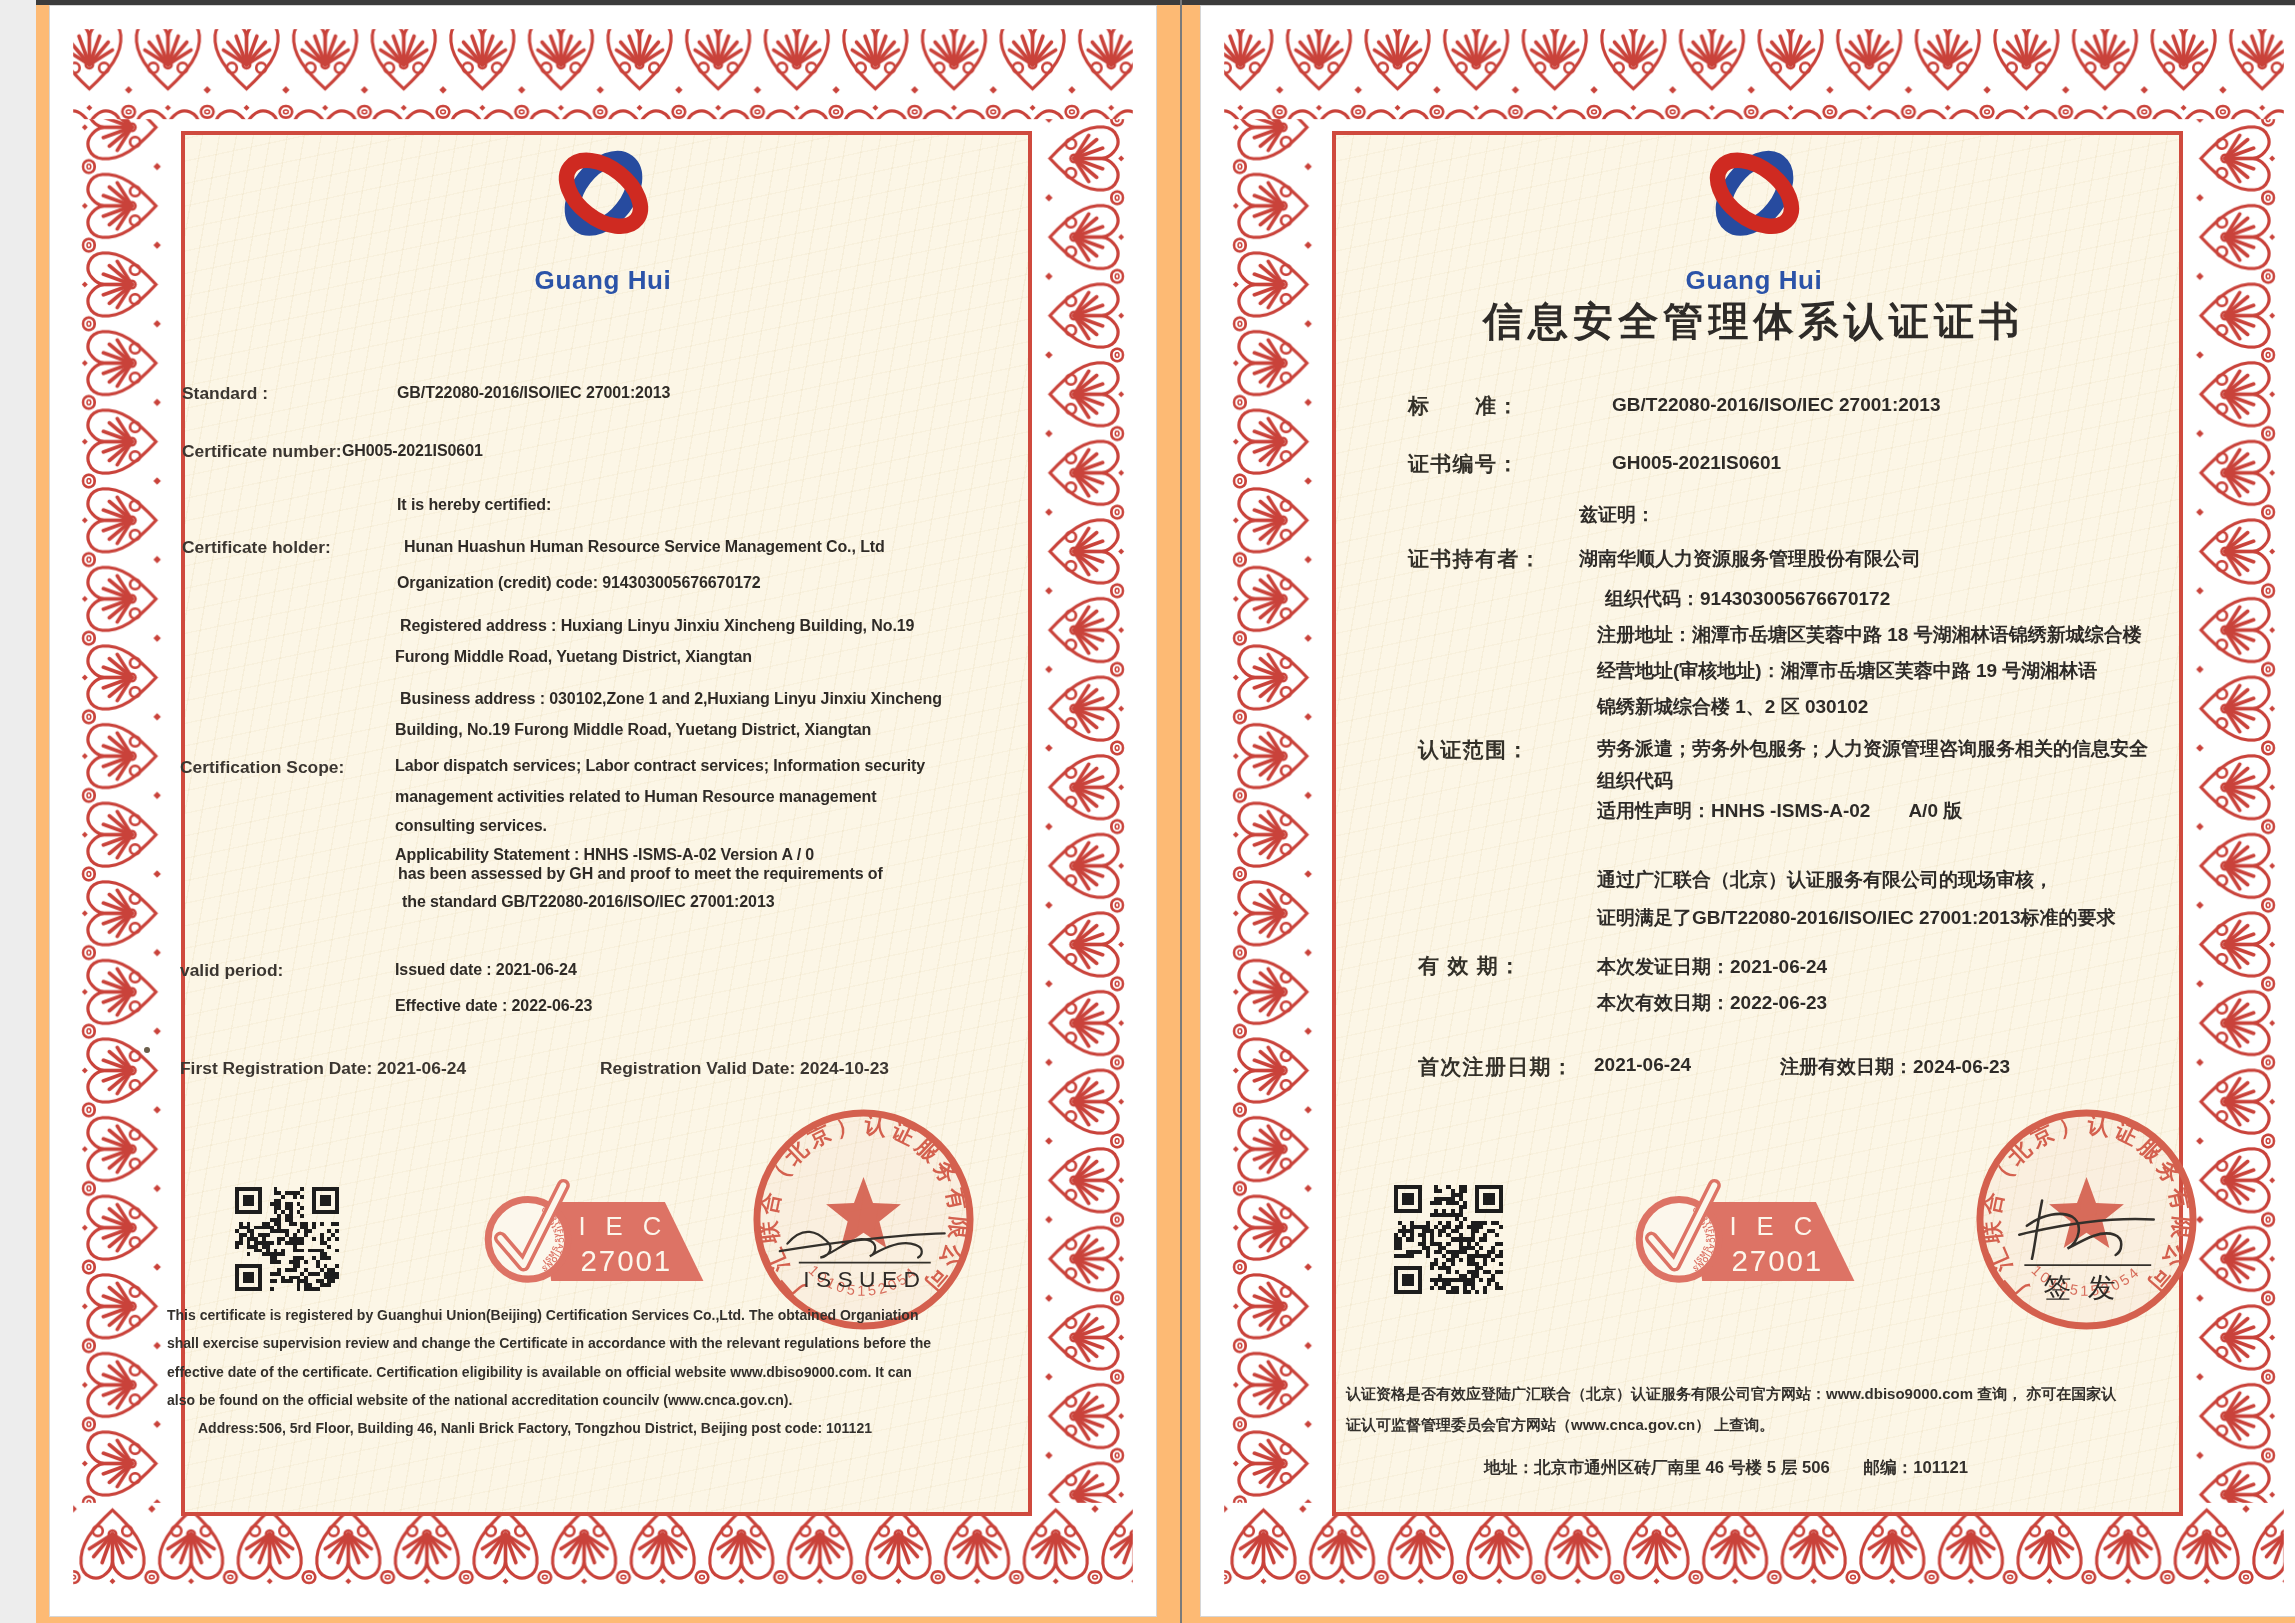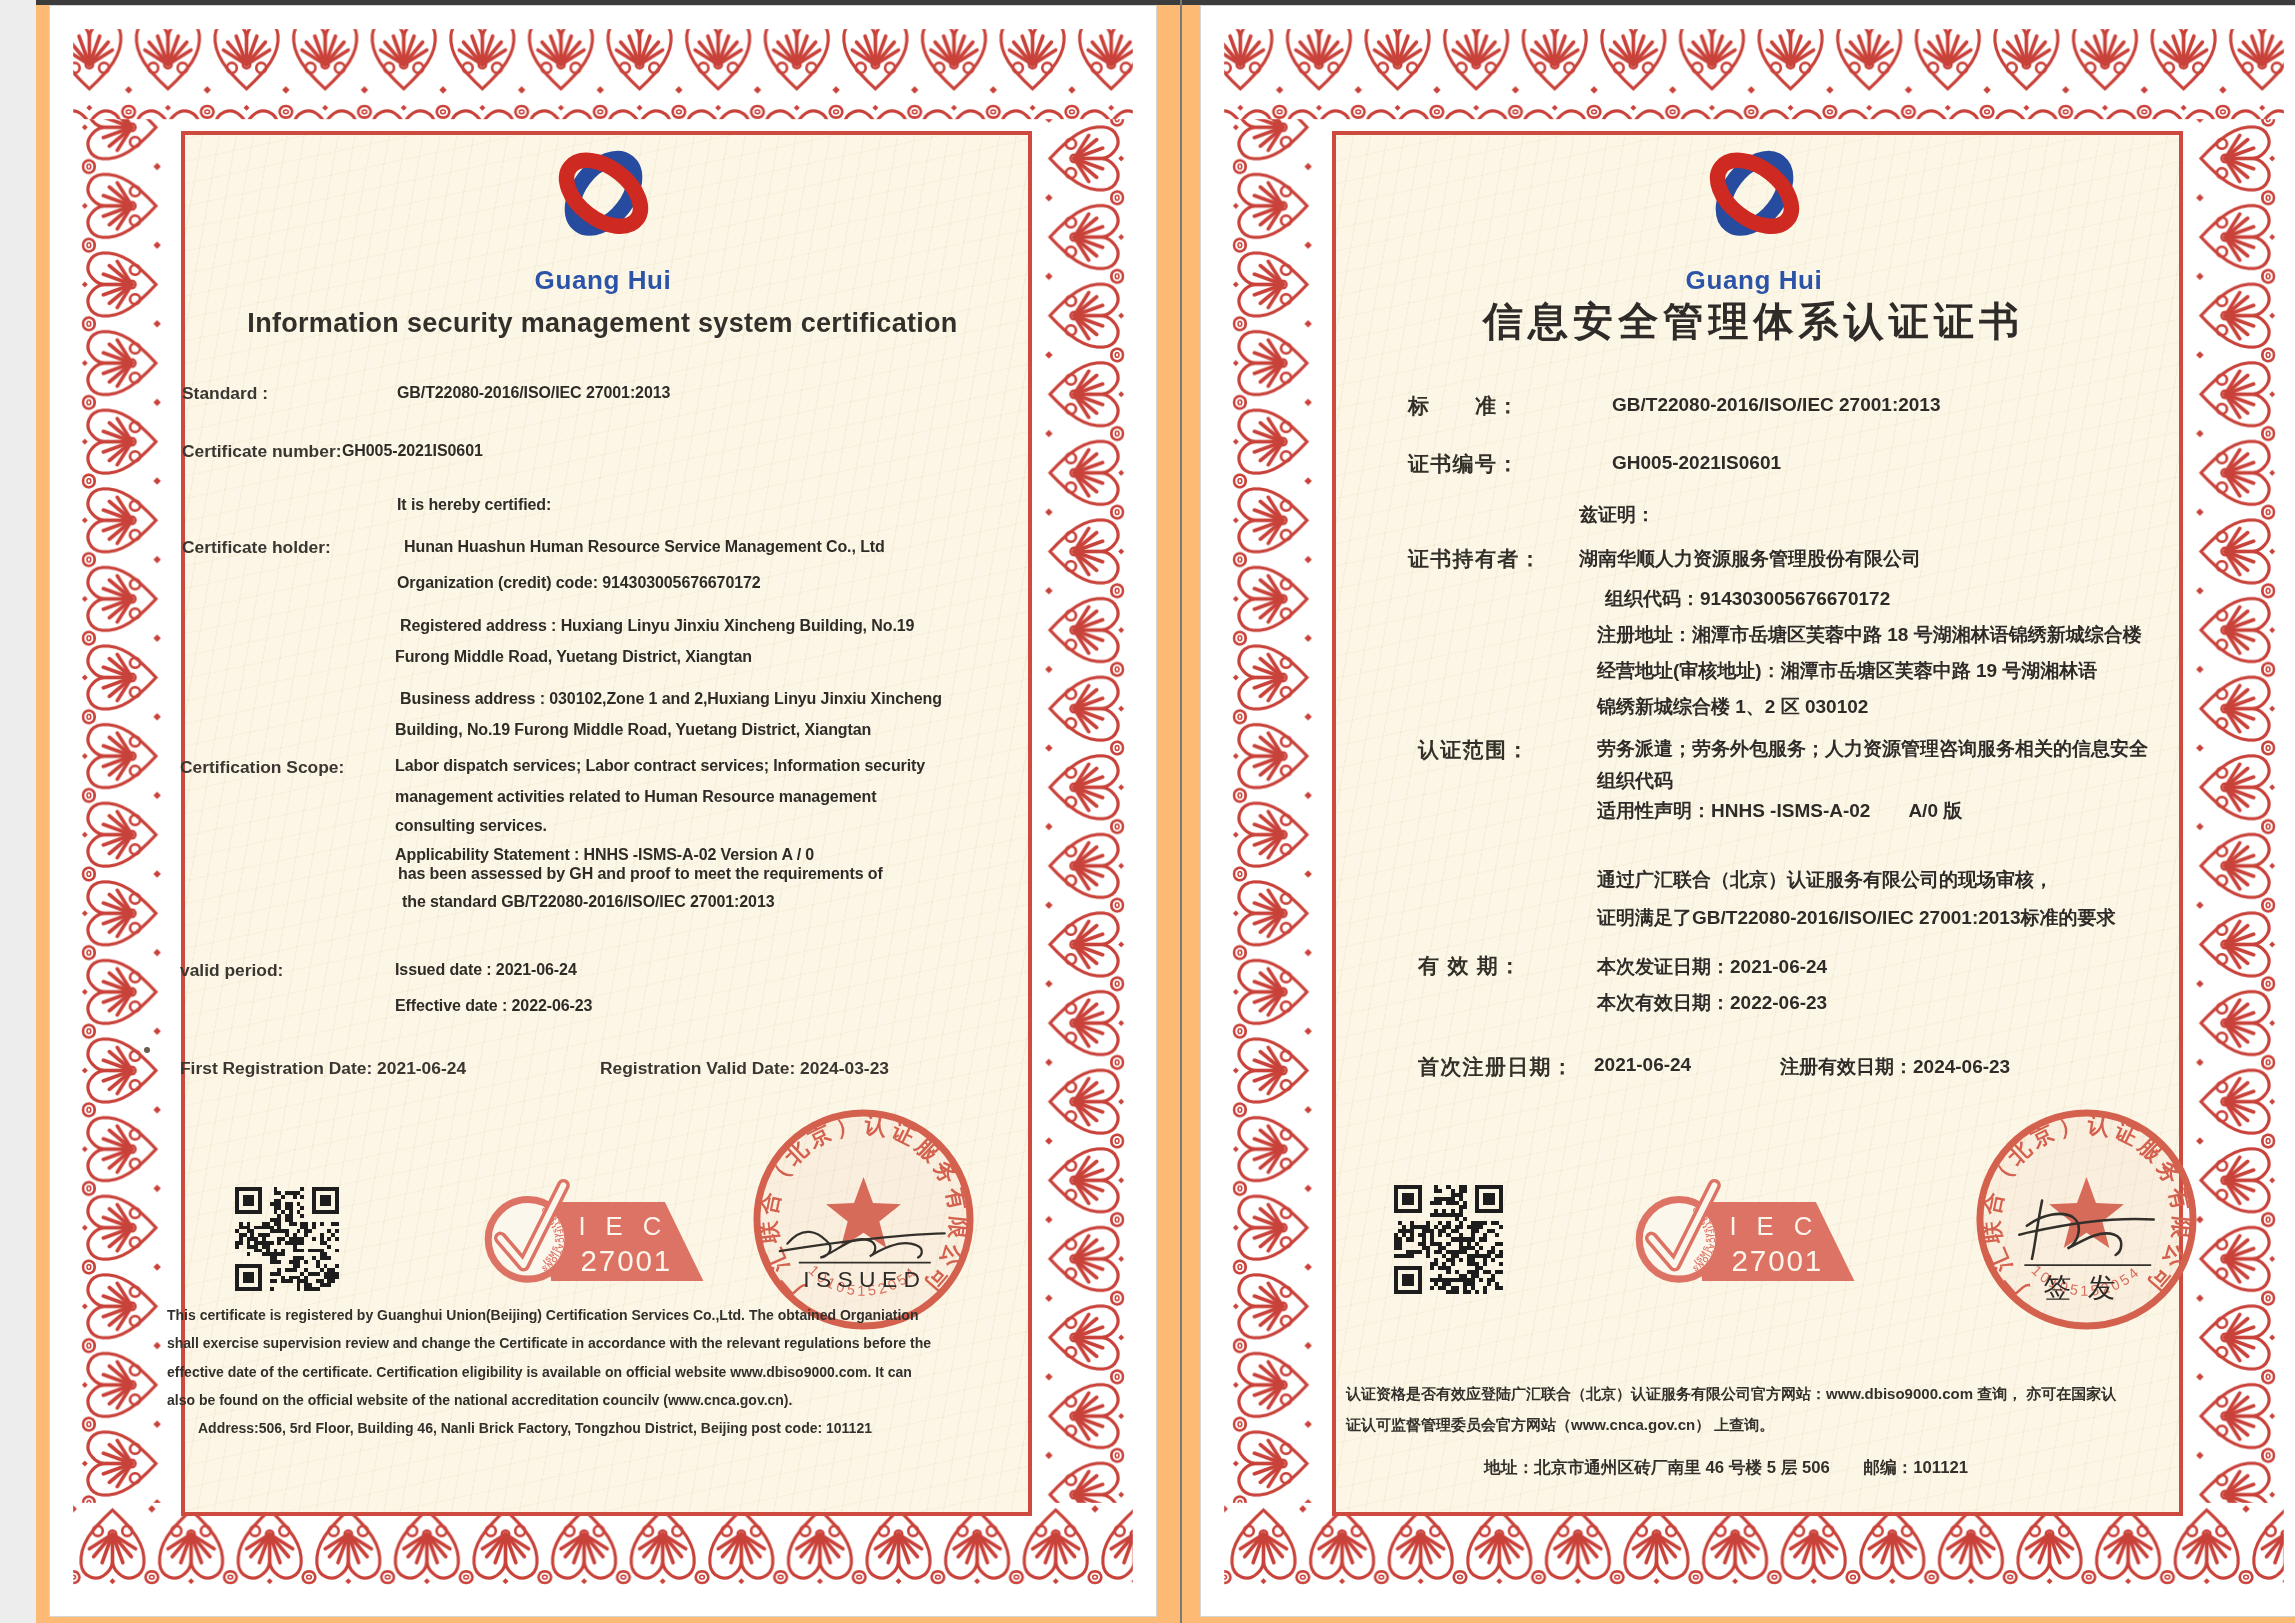--- a/index.html
+++ b/index.html
@@ -92,21 +92,20 @@
       <svg width="109" height="129" viewBox="0 0 170 200">
         <g fill="none">
           <ellipse cx="85" cy="95" rx="62" ry="38" stroke="#274b9f" stroke-width="24" transform="rotate(-52 85 95)"></ellipse>
           <ellipse cx="85" cy="95" rx="66" ry="40" stroke="#cf2a21" stroke-width="24" transform="rotate(38 85 95)"></ellipse>
           <path d="M45,138 A66,40 38 0 1 36,78" stroke="#274b9f" stroke-width="24" transform="rotate(-14 85 95)" opacity="0"></path>
         </g>
       </svg>
       <div class="brand">Guang Hui</div>
     </div>
 
-    <div class="title-en">Information security management system certification</div>
 
     <div class="abs lb" style="left:132px;top:377px;">Standard :</div>
     <div class="abs vl" style="left:347px;top:378px;">GB/T22080-2016/ISO/IEC 27001:2013</div>
 
     <div class="abs lb" style="left:132px;top:435px;">Certificate number:</div>
     <div class="abs vl" style="left:292px;top:436px;">GH005-2021IS0601</div>
 
     <div class="abs vl" style="left:347px;top:490px;">It is hereby certified:</div>
 
     <div class="abs lb" style="left:132px;top:531px;">Certificate holder:</div>
@@ -126,21 +125,21 @@
     <div class="abs vl" style="left:348px;top:859px;">has been assessed by GH and proof to meet the requirements of</div>
     <div class="abs vl" style="left:352px;top:887px;">the standard GB/T22080-2016/ISO/IEC 27001:2013</div>
 
     <div class="speck"></div>
 
     <div class="abs lb" style="left:130px;top:954px;">valid period:</div>
     <div class="abs vl" style="left:345px;top:955px;">Issued     date : 2021-06-24</div>
     <div class="abs vl" style="left:345px;top:991px;">Effective date : 2022-06-23</div>
 
     <div class="abs lb" style="left:130px;top:1052px;">First Registration Date: 2021-06-24</div>
-    <div class="abs lb" style="left:550px;top:1052px;">Registration Valid Date: 2024-03-23</div>
+    <div class="abs lb" style="left:550px;top:1052px;">Registration Valid Date: 2024-10-23</div>
 
     <svg id="qr-en" width="104" height="104" viewBox="0 0 27 27" style="position:absolute;left:185px;top:1181px;shape-rendering:crispEdges;">
         <rect x="0" y="0" width="1" height="1" fill="#1d1d1d"></rect>
         <rect x="1" y="0" width="1" height="1" fill="#1d1d1d"></rect>
         <rect x="2" y="0" width="1" height="1" fill="#1d1d1d"></rect>
         <rect x="3" y="0" width="1" height="1" fill="#1d1d1d"></rect>
         <rect x="4" y="0" width="1" height="1" fill="#1d1d1d"></rect>
         <rect x="5" y="0" width="1" height="1" fill="#1d1d1d"></rect>
         <rect x="6" y="0" width="1" height="1" fill="#1d1d1d"></rect>
         <rect x="0" y="1" width="1" height="1" fill="#1d1d1d"></rect>

